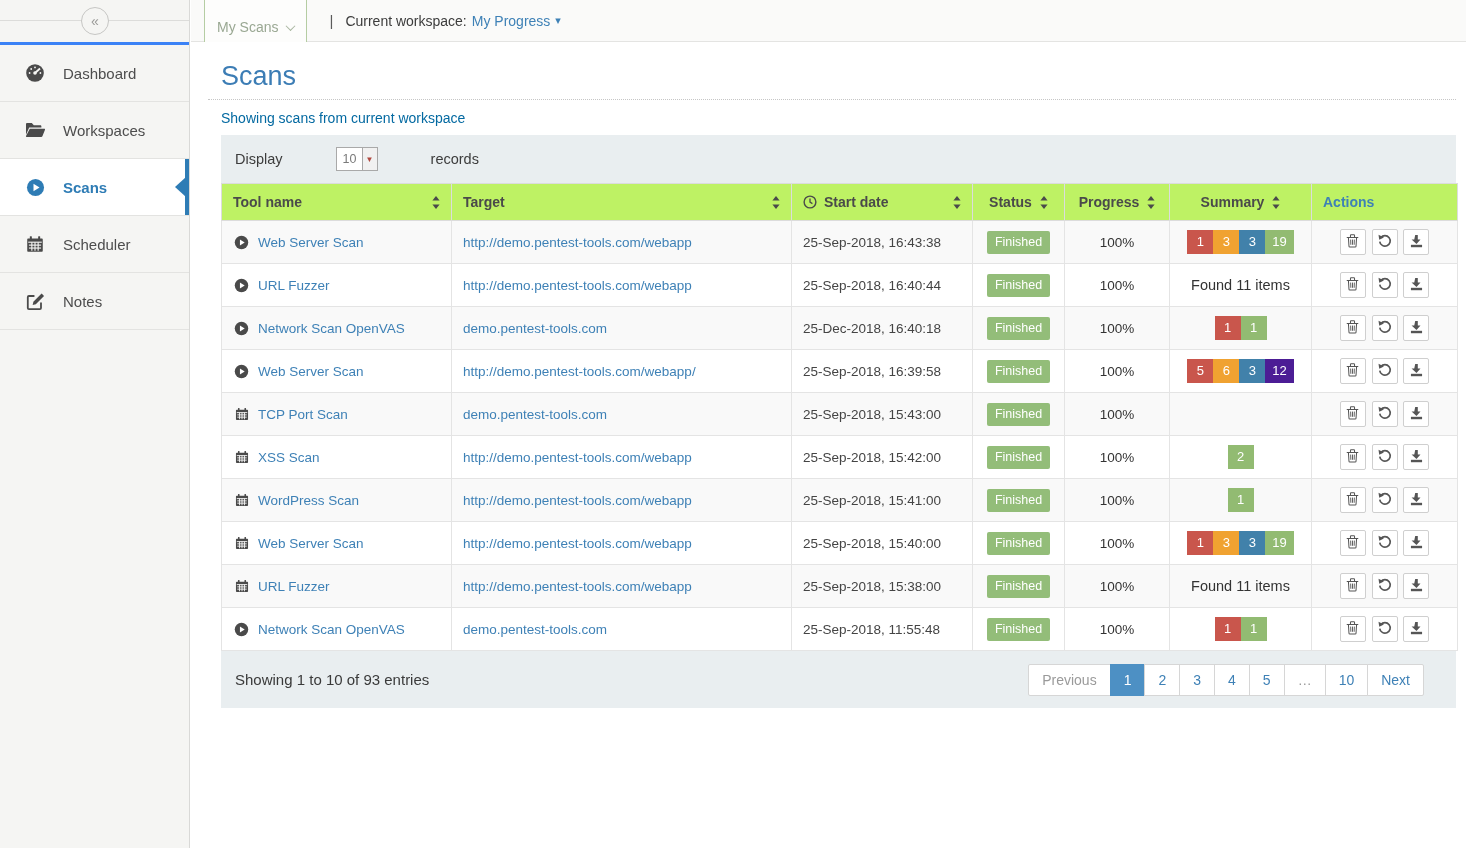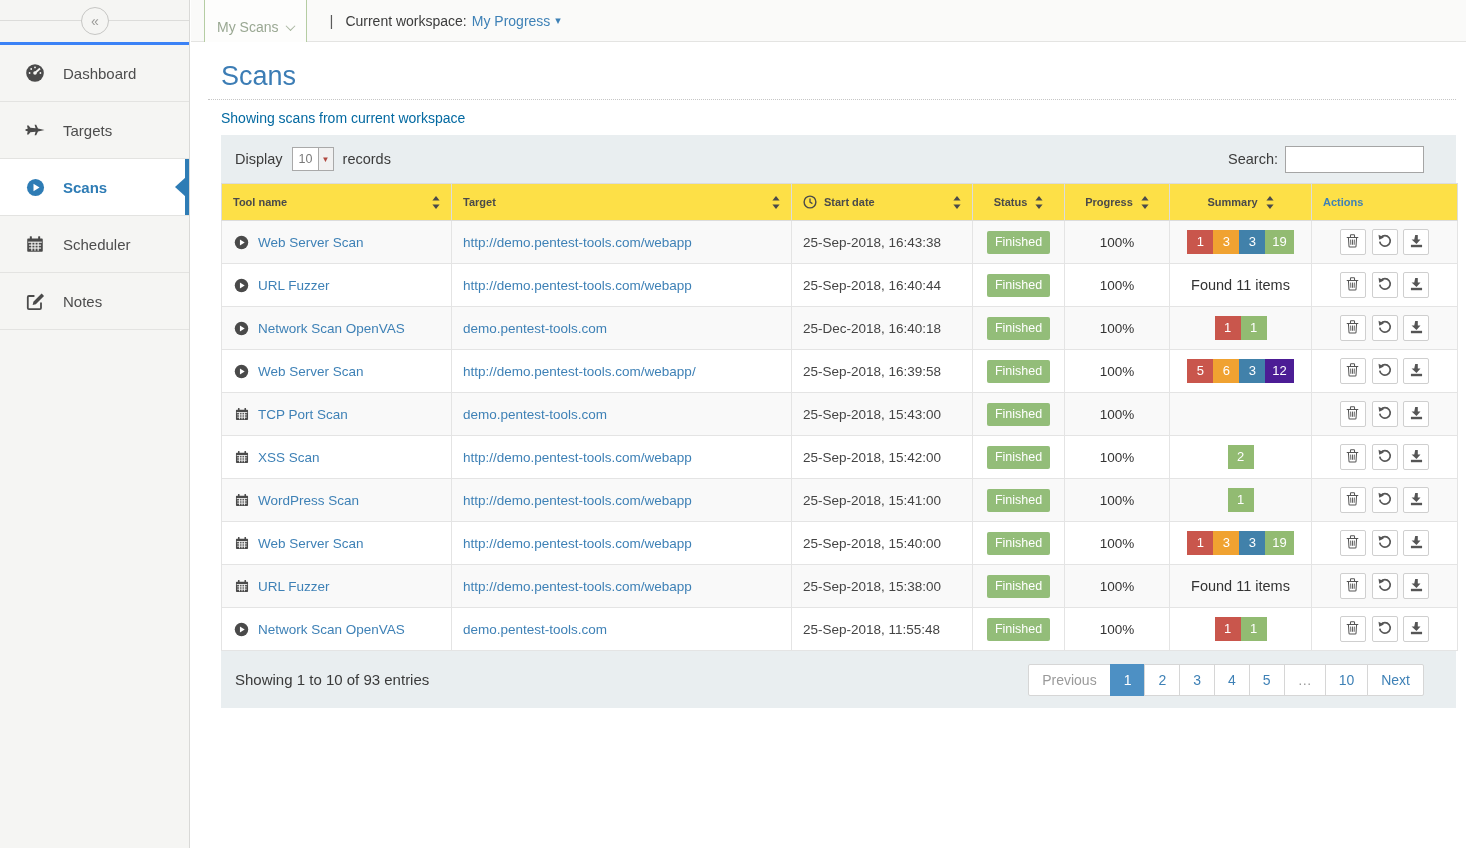--- a/index.html
+++ b/index.html
@@ -74,42 +74,42 @@
     display:flex; justify-content:flex-end; align-items:center;
     margin:9px 27px 0 30px; font-size:15px; color:#333;
   }
   .ws-toggle-row input { margin-right:7px; width:13px; height:13px; }
 
   .table-wrap { margin:9px 10px 0 30px; }
   .band {
     background:#e9eef0; display:flex; align-items:center; justify-content:space-between;
   }
   .band.toolbar { height:48px; padding:0 32px 0 14px; }
-  .display-group { display:flex; align-items:center; font-size:14.5px; color:#3c3c3c; }
+  .display-group { display:flex; align-items:center; font-size:14.5px; color:#3c3c3c;gap:44px; }
   .records-select {
     display:inline-flex; align-items:stretch; width:42px; height:24px; margin:0 9px;
     background:#fff; border:1px solid #a9a9a9; cursor:pointer;
   }
   .records-value { flex:1; font-size:12.5px; color:#7a7a7a; padding:4px 0 0 6px; }
   .records-arrow {
     width:15px; background:#f1f1f1; border-left:1px solid #a9a9a9;
     display:flex; align-items:center; justify-content:center; font-size:8px; color:#b0483f;
   }
   .search-group { display:flex; align-items:center; font-size:14.5px; color:#3c3c3c; }
   .search-input {
     margin-left:7px; width:139px; height:27px; border:1px solid #a5a5a5;
     background:#fff; padding:0 6px; font-size:13px; font-family:inherit;
   }
 
   
   table.scan-table { border-collapse:collapse; width:100%; table-layout:fixed; background:#fff; }
   .scan-table th, .scan-table td { border:1px solid #e4e4e4; }
   .scan-table thead th {
-    background:#fde047; border-color:#dcdcdc; height:37px;
-    font-size:11px; font-weight:bold; color:#4a4a4a; padding:0 11px; text-align:left;
+    background:#bef264; border-color:#dcdcdc; height:37px;
+    font-size:14px; font-weight:bold; color:#4a4a4a; padding:0 11px; text-align:left;
   }
   .th-inner { display:flex; align-items:center; cursor:pointer; }
   .th-inner .sort { margin-left:auto; color:#4a4a4a; display:flex; }
   .th-inner.centered { justify-content:center; }
   .th-inner.centered .sort { margin-left:8px; }
   .th-inner .clock { margin-right:7px; display:flex; color:#4a4a4a; }
   th.col-actions .th-label { color:#3e81b6; width:100%; text-align:center; cursor:pointer; }
   .scan-table tbody td { height:43px; font-size:13.5px; vertical-align:middle; }
   .scan-table tbody tr.odd td { background:#f9f9f9; }
   td.c-tool { padding-left:12px; }
@@ -171,25 +171,26 @@
                 <circle cx="6.2" cy="6" r="0.9"></circle>
                 <circle cx="10" cy="4.4" r="0.9"></circle>
                 <circle cx="15.4" cy="10" r="0.9"></circle>
               </g>
             </svg>
         </span>
         <span class="nav-label">Dashboard</span>
       </div>
       <div class="nav-item">
         <span class="nav-icon">
-          <svg viewBox="0 0 20 14" width="20" height="14">
-              <path fill="currentColor" d="M19.5 7 13 5.4 11.2 1.8H9.6l1 3.4-5.2-.5L3.6 2.5H2l.7 3.3-2.2.5v1.4l2.2.5L2 11.5h1.6l1.8-2.2 5.2-.5-1 3.4h1.6L13 8.6 19.5 7z"></path>
+          <svg viewBox="0 0 20 16" width="20" height="16">
+              <path fill="currentColor" d="M1 2.2C1 1.5 1.5 1 2.2 1h4.6l2 2.2h6.4c.7 0 1.2.5 1.2 1.2v1.2H4.2L1 12.8z"></path>
+              <path fill="currentColor" d="M4.8 6.8h14.6c.5 0 .8.5.6 1l-2.6 6.5c-.2.4-.6.7-1.1.7H1.6c-.5 0-.8-.5-.6-1z"></path>
             </svg>
         </span>
-        <span class="nav-label">Targets</span>
+        <span class="nav-label">Workspaces</span>
       </div>
       <div class="nav-item active">
         <span class="nav-icon">
           <svg viewBox="0 0 16 16" width="19" height="19">
               <circle cx="8" cy="8" r="7.2" fill="currentColor"></circle>
               <polygon points="6.3,4.9 11.4,8 6.3,11.1" fill="#fff"></polygon>
             </svg>
         </span>
         <span class="nav-label">Scans</span>
       </div>
@@ -246,24 +247,20 @@
 
       <div class="band toolbar">
         <div class="display-group">
           <span>Display</span>
           <span class="records-select">
             <span class="records-value">10</span>
             <span class="records-arrow">▼</span>
           </span>
           <span>records</span>
         </div>
-        <div class="search-group">
-          <span>Search:</span>
-          <input class="search-input" type="text" value="" style="">
-        </div>
       </div>
 
       <table class="scan-table">
         <colgroup>
           <col style="width:230px">
             <col style="width:340px">
             <col style="width:181px">
           <col style="width:92px">
             <col style="width:105px">
             <col style="width:142px">

